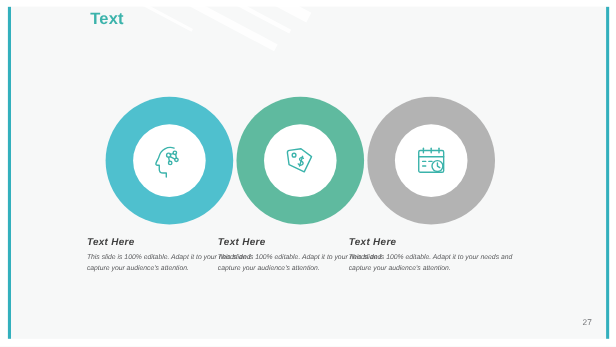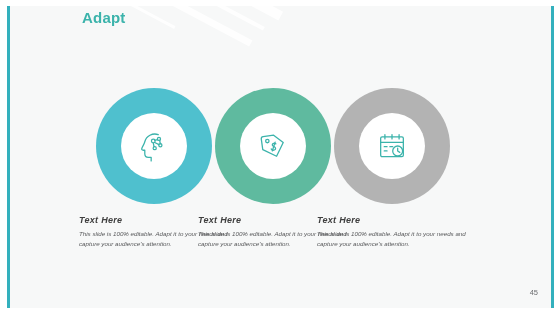--- a/index.html
+++ b/index.html
@@ -152,21 +152,21 @@
 
 <div class="slide">
 
   <div class="streaks">
     <div class="streak s1"></div>
     <div class="streak s2"></div>
     <div class="streak s3"></div>
     <div class="streak s4"></div>
   </div>
 
-  <div class="title">Adapt</div>
+  <div class="title">Text</div>
 
   <div class="circles">
 
     <div class="ring ring-0">
       <div class="inner-white">
         <span>
           <svg class="icon-svg" width="34" height="34" viewBox="0 0 48 48" fill="none" stroke="#3bb3ab" stroke-width="1.8" stroke-linecap="round" stroke-linejoin="round">
             <path d="M30 8c-8 -3 -17 2 -19 10c-1 4 -3 6 -4 9c-1 2 0 3 2 3h2v5c0 3 2 5 5 5h4v5"></path>
             <circle cx="23" cy="17" r="2.6"></circle>
             <circle cx="31" cy="14" r="2.2"></circle>
@@ -221,21 +221,21 @@
   </div>
   <div class="caption cap-1">
     <div class="cap-title">Text Here</div>
     <div class="cap-body">This slide is 100% editable. Adapt it to your needs and capture your audience's attention.</div>
   </div>
   <div class="caption cap-2">
     <div class="cap-title">Text Here</div>
     <div class="cap-body">This slide is 100% editable. Adapt it to your needs and capture your audience's attention.</div>
   </div>
 
-  <div class="page-num">45</div>
+  <div class="page-num">27</div>
 
   <div class="accent-left"></div>
   <div class="accent-right"></div>
   <div class="frame-top"></div>
   <div class="frame-bottom"></div>
   <div class="frame-left"></div>
   <div class="frame-right"></div>
 
 </div>
 

